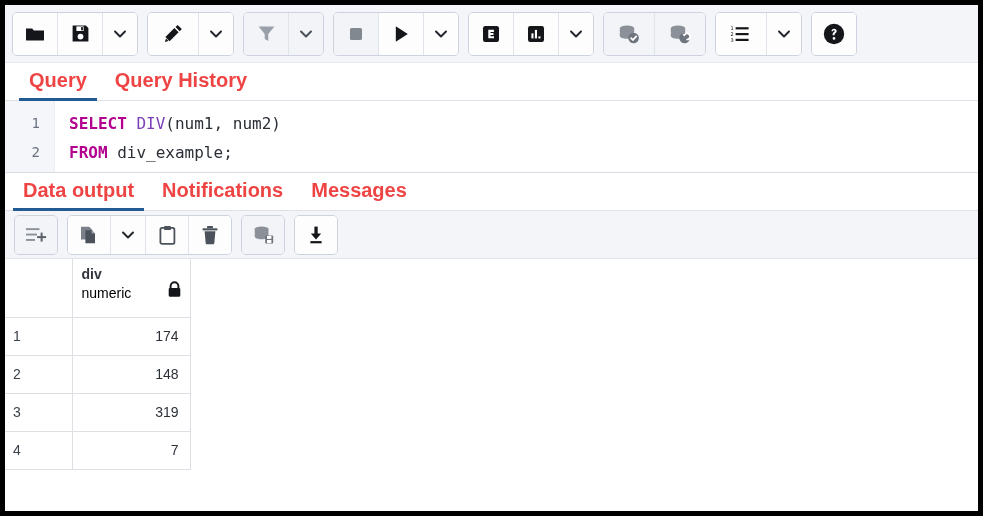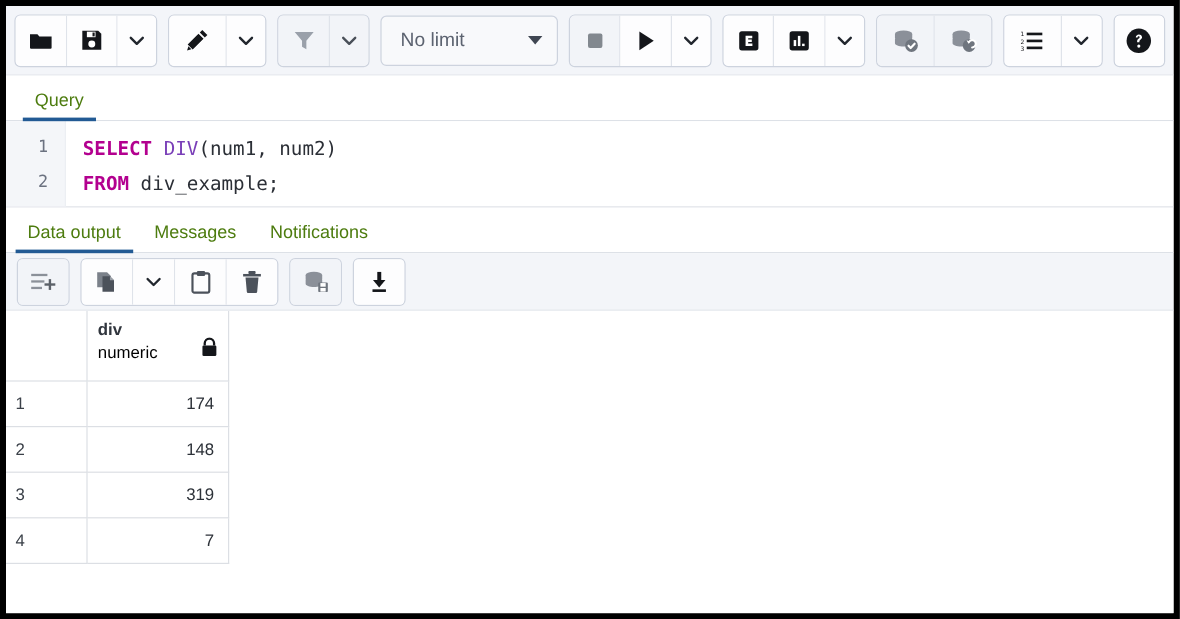--- a/index.html
+++ b/index.html
@@ -96,27 +96,28 @@
     height: 38px;
     min-height: 38px;
     background: #ffffff;
     display: flex;
     align-items: flex-end;
     padding-left: 14px;
     border-bottom: 1px solid #dde1e7;
     box-sizing: border-box;
   }
   .tab {
-    font-size: 15px;
-    color: #4d7c0f;
+    font-size: 20px;
+    color: #ef4444;
     padding: 0 10px 8px 10px;
     margin-right: 8px;
     cursor: pointer;
     position: relative;
     white-space: nowrap;
+    font-weight: bold;
   }
   .tab.active::after {
     content: "";
     position: absolute;
     left: 0; right: 0; bottom: -1px;
     height: 3px;
     background: #225a94;
   }
 
   
@@ -320,24 +321,20 @@
       </div>
       <div class="tb-btn caret muted">
         <span>
           <svg class="icon-svg" width="16" height="16" viewBox="0 0 16 16">
             <path d="M3 5.5l5 5 5-5" stroke="#4a5059" stroke-width="2" fill="none" stroke-linecap="round" stroke-linejoin="round"></path>
           </svg>
         </span>
       </div>
     </div>
 
-    <div class="nolimit">
-      <span class="nolimit-label">No limit</span>
-      <span class="dn-caret"></span>
-    </div>
 
     <div class="btn-group">
       <div class="tb-btn muted">
         <span>
           <svg class="icon-svg" width="20" height="20" viewBox="0 0 20 20">
             <rect x="4" y="4" width="12" height="12" rx="1.6" fill="#82888f"></rect>
           </svg>
         </span>
       </div>
       <div class="tb-btn">
@@ -443,42 +440,45 @@
         </span>
       </div>
     </div>
 
   </div>
 
   <div class="tabbar">
     <div class="tab active">
       <span>Query</span>
     </div>
+    <div class="tab">
+      <span>Query History</span>
+    </div>
   </div>
 
   <div class="editor">
     <div class="gutter">
       <div class="gutter-num">1</div>
       <div class="gutter-num">2</div>
     </div>
     <div class="code">
       <div class="code-line"><span class="kw">SELECT</span><span class="fn"> DIV</span><span class="pl">(num1, num2)</span></div>
       <div class="code-line"><span class="kw">FROM</span><span class="pl"> div_example;</span></div>
     </div>
   </div>
 
   <div class="outtabs">
     <div class="tab active">
       <span>Data output</span>
     </div>
     <div class="tab">
+      <span>Notifications</span>
+    </div>
+    <div class="tab">
       <span>Messages</span>
-    </div>
-    <div class="tab">
-      <span>Notifications</span>
     </div>
   </div>
 
   <div class="outbar">
 
     <div class="btn-group">
       <div class="tb-btn muted">
         <span>
           <svg class="icon-svg" width="22" height="18" viewBox="0 0 22 18">
             <rect x="1" y="2.2" width="13.5" height="1.9" fill="#8b9099"></rect>

